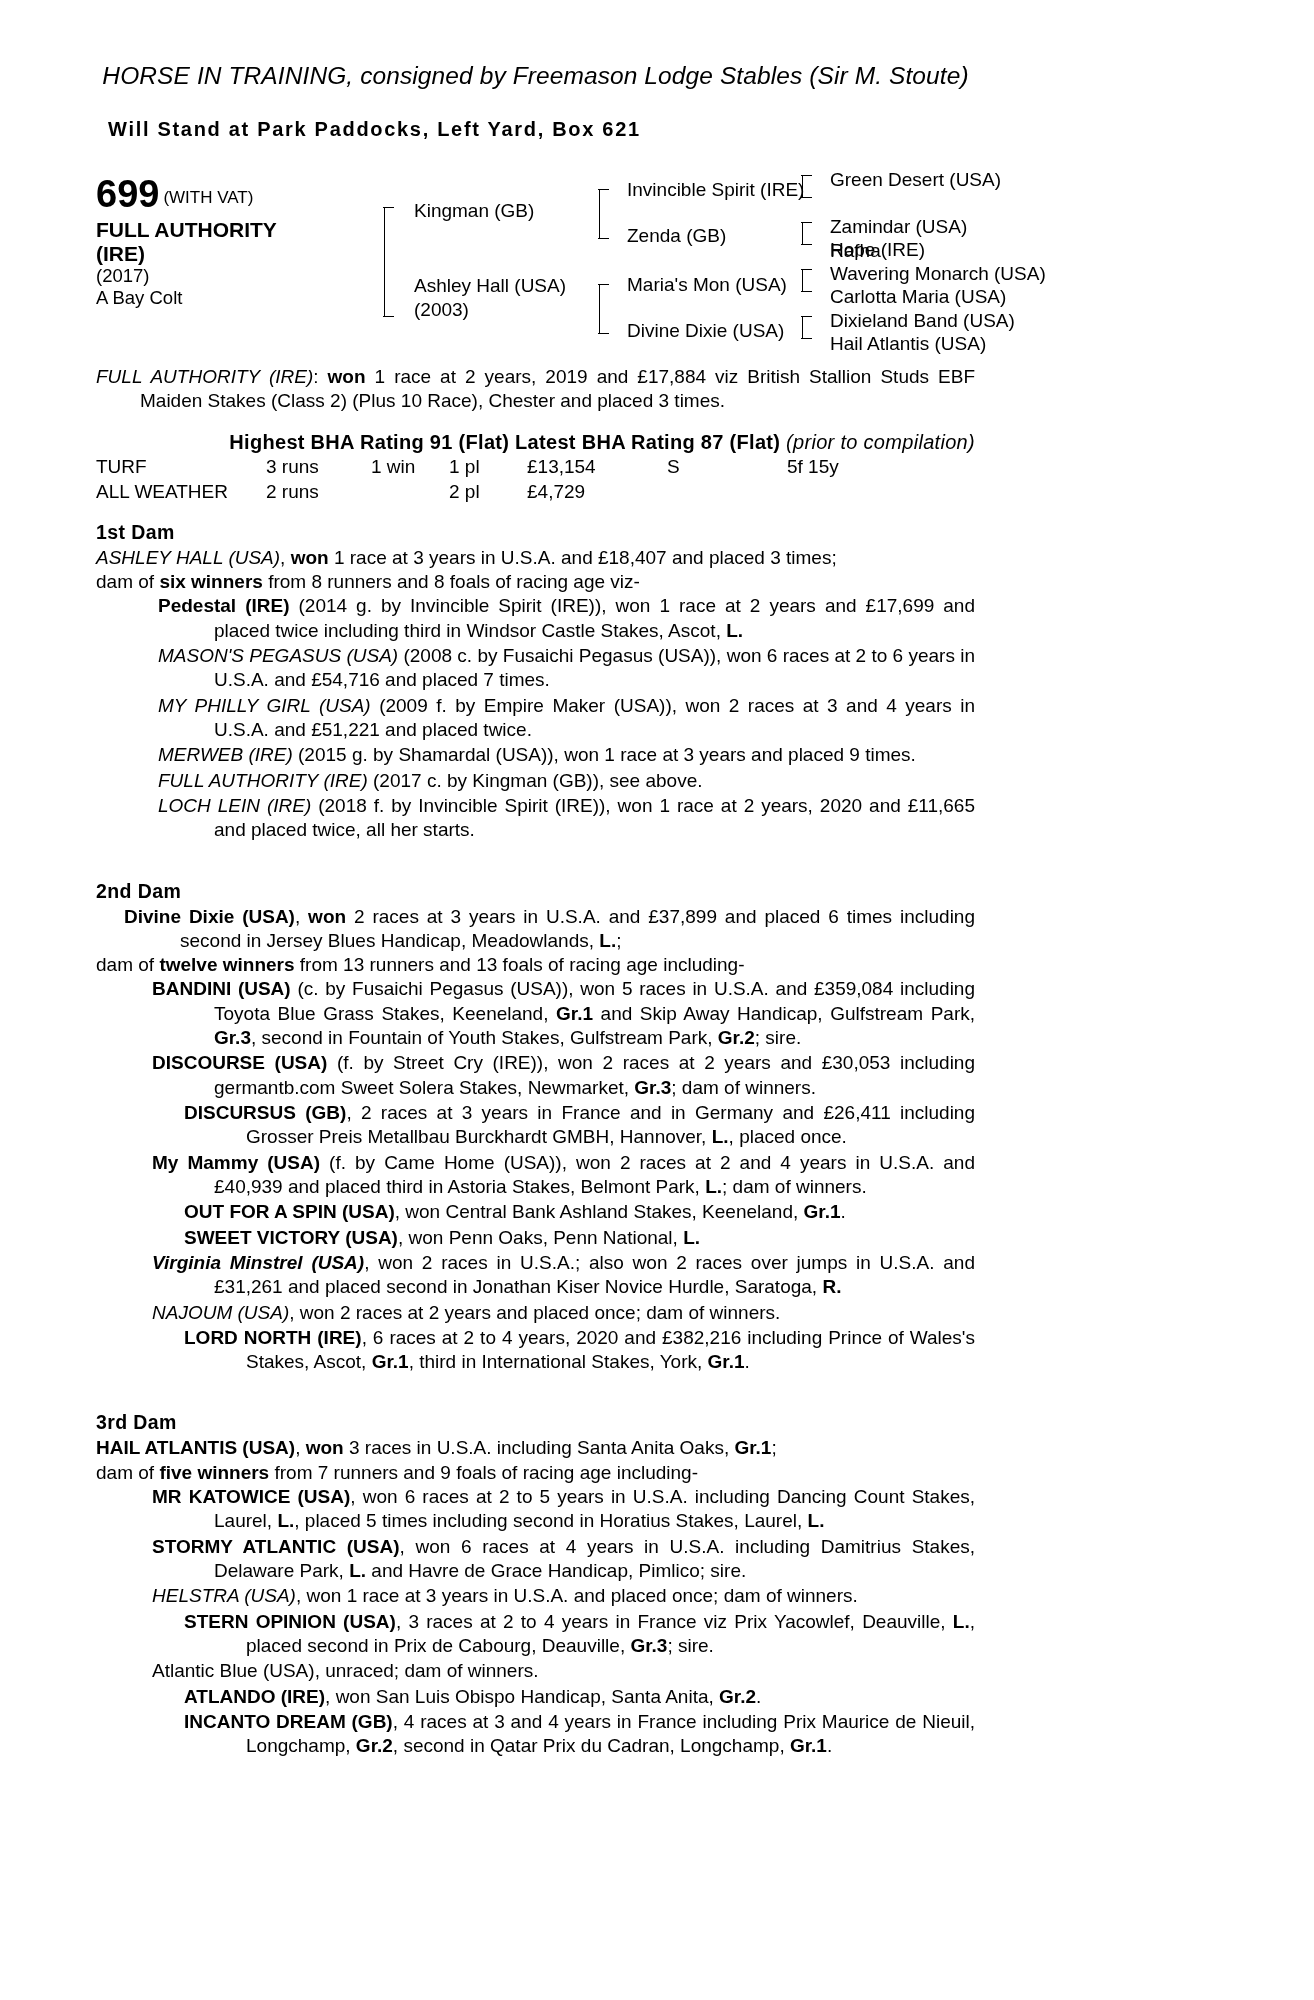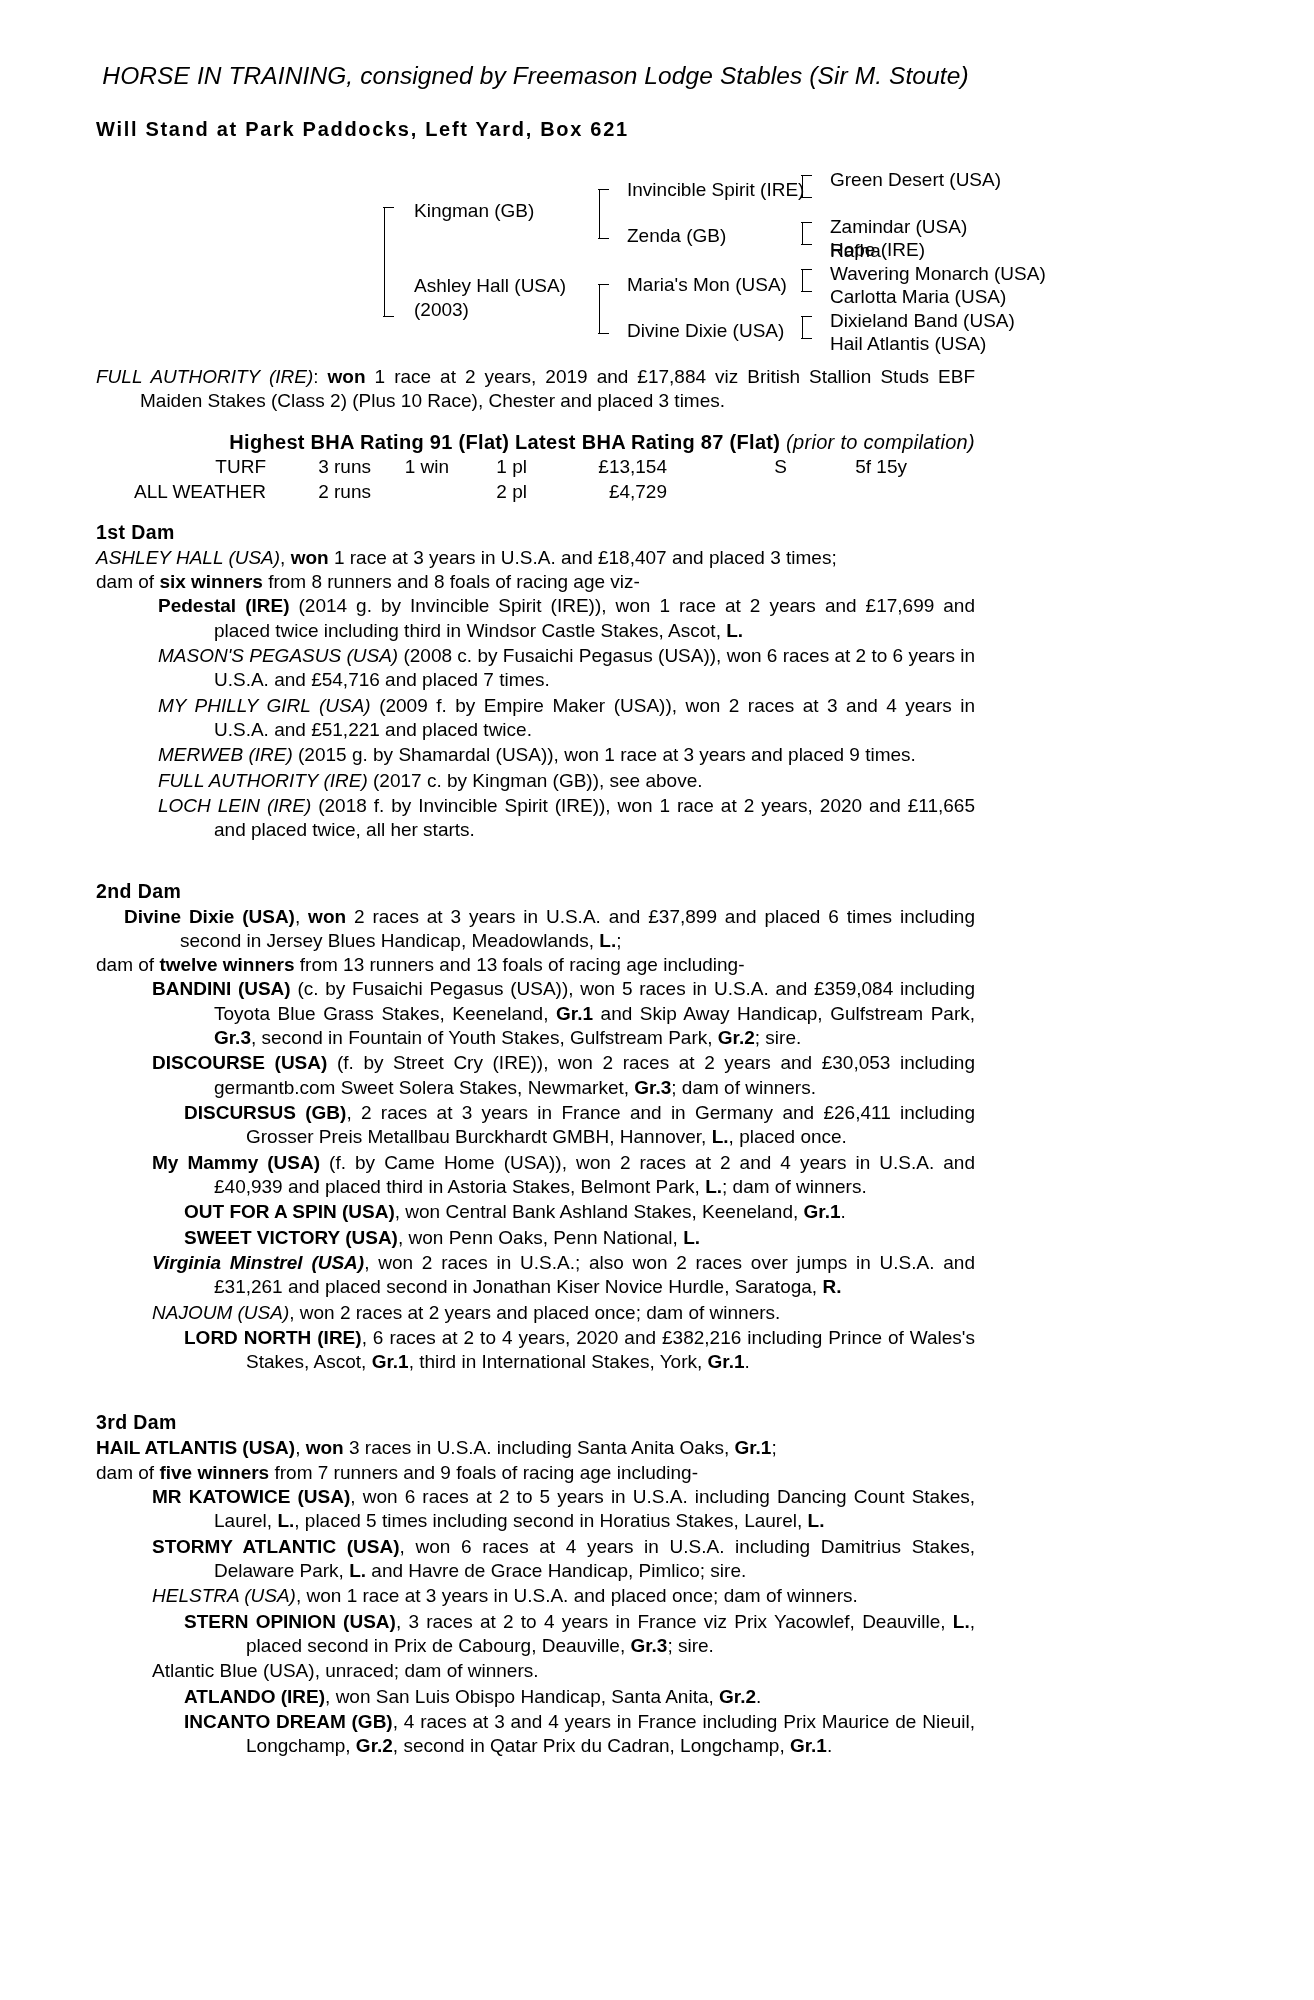--- a/index.html
+++ b/index.html
@@ -26,21 +26,21 @@
     font-size: 24.5px;
     text-align: center;
     letter-spacing: 0.1px;
     margin: 0 0 28px 0;
     white-space: nowrap;
   }
   .stand-line {
     font-weight: bold;
     font-size: 20px;
     letter-spacing: 1.7px;
-    margin: 0 0 26px 0;
+    margin: 0 0 26px 12px;
   }
 
   
   .ped {
     position: relative;
     height: 180px;
     margin-bottom: 18px;
   }
   .ped-col1 {
     position: absolute;
@@ -133,21 +133,21 @@
   .para { text-align: justify; }
   .hang { padding-left: 56px; text-indent: -56px; }
   .hang2 { padding-left: 90px; text-indent: -56px; margin-left: 28px; }
   i, .i { font-style: italic; }
   b, .b { font-weight: bold; }
   .sec-head { font-weight: bold; font-size: 19.5px; letter-spacing: 0.4px; margin-bottom: 1px;}
   .race-line { margin-bottom: 1px; }
 
   .rating-head { font-weight: bold; font-size: 20px; letter-spacing: 0.3px; text-align: right;}
   .rating-head .it { font-weight: normal; font-style: italic; }
-  table.stats { border-collapse: collapse; font-size: 19px; text-align: right; }
+  table.stats { border-collapse: collapse; font-size: 19px; }
   table.stats td { padding: 0 0 0 0; vertical-align: top; white-space: nowrap; }
   td.c-surface { width: 170px; }
   td.c-runs    { width: 105px; }
   td.c-win     { width: 78px; }
   td.c-pl      { width: 78px; }
   td.c-money   { width: 140px; }
   td.c-s       { width: 120px; }
   td.c-dist    { width: 120px; }
 
   .gap { height: 20px; }
@@ -156,20 +156,29 @@
 <body>
 
 <div class="page">
 
   <div class="header-title">HORSE IN TRAINING, consigned by Freemason Lodge Stables (Sir M. Stoute)</div>
 
   <div class="stand-line">Will Stand at Park Paddocks, Left Yard, Box 621</div>
 
   <div class="ped">
 
+    <div class="ped-col1">
+      <span class="lot-no">699</span><span class="with-vat">(WITH VAT)</span>
+      <div class="horse-name">
+        <span>FULL AUTHORITY</span><br>
+        <span>(IRE)</span>
+      </div>
+      <div class="horse-year">(2017)</div>
+      <div class="horse-desc">A Bay Colt</div>
+    </div>
 
     <div class="brace" style="left:288px; top:40px; height:110px;"></div>
 
     <div class="ped-col2">
       <div class="sire">Kingman (GB)</div>
       <div class="dam">Ashley Hall (USA)</div>
       <div class="damyear">(2003)</div>
     </div>
 
     <div class="brace" style="left:503px; top:22px; height:50px;"></div>

